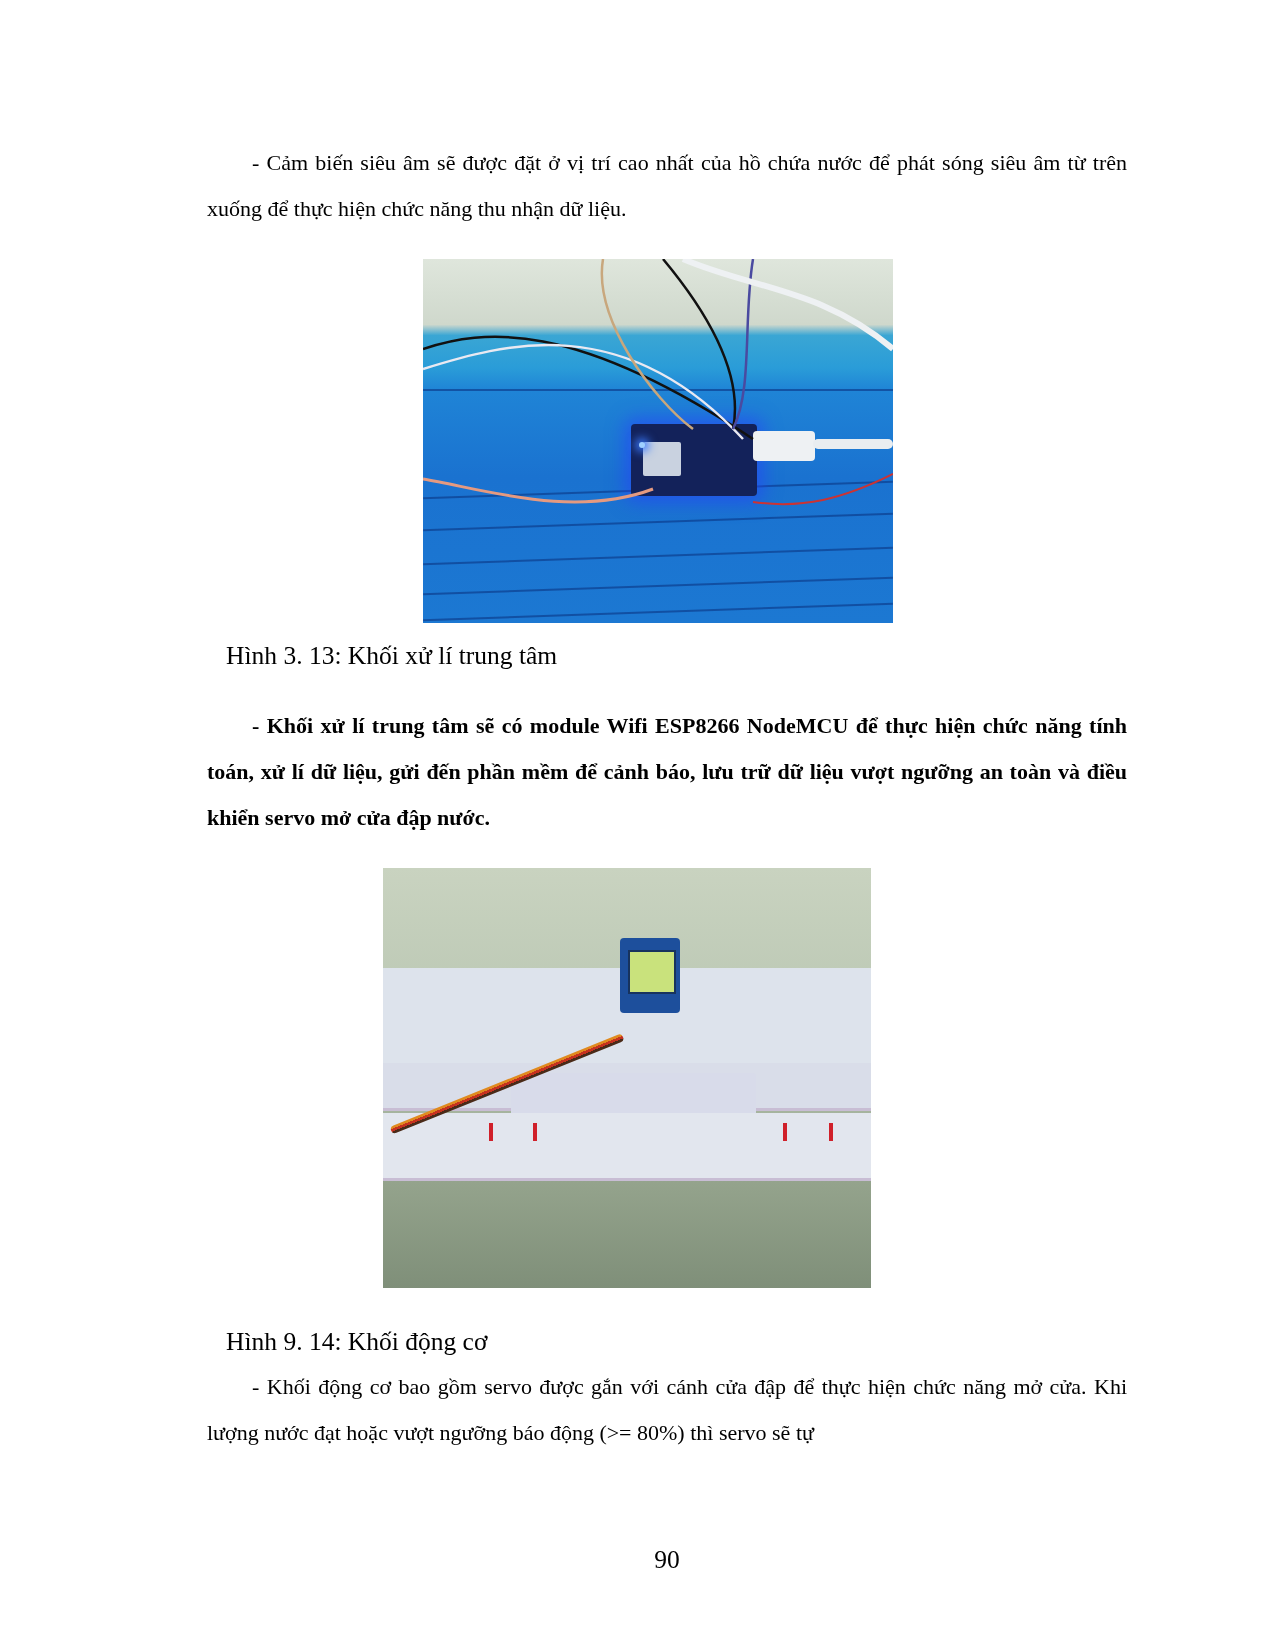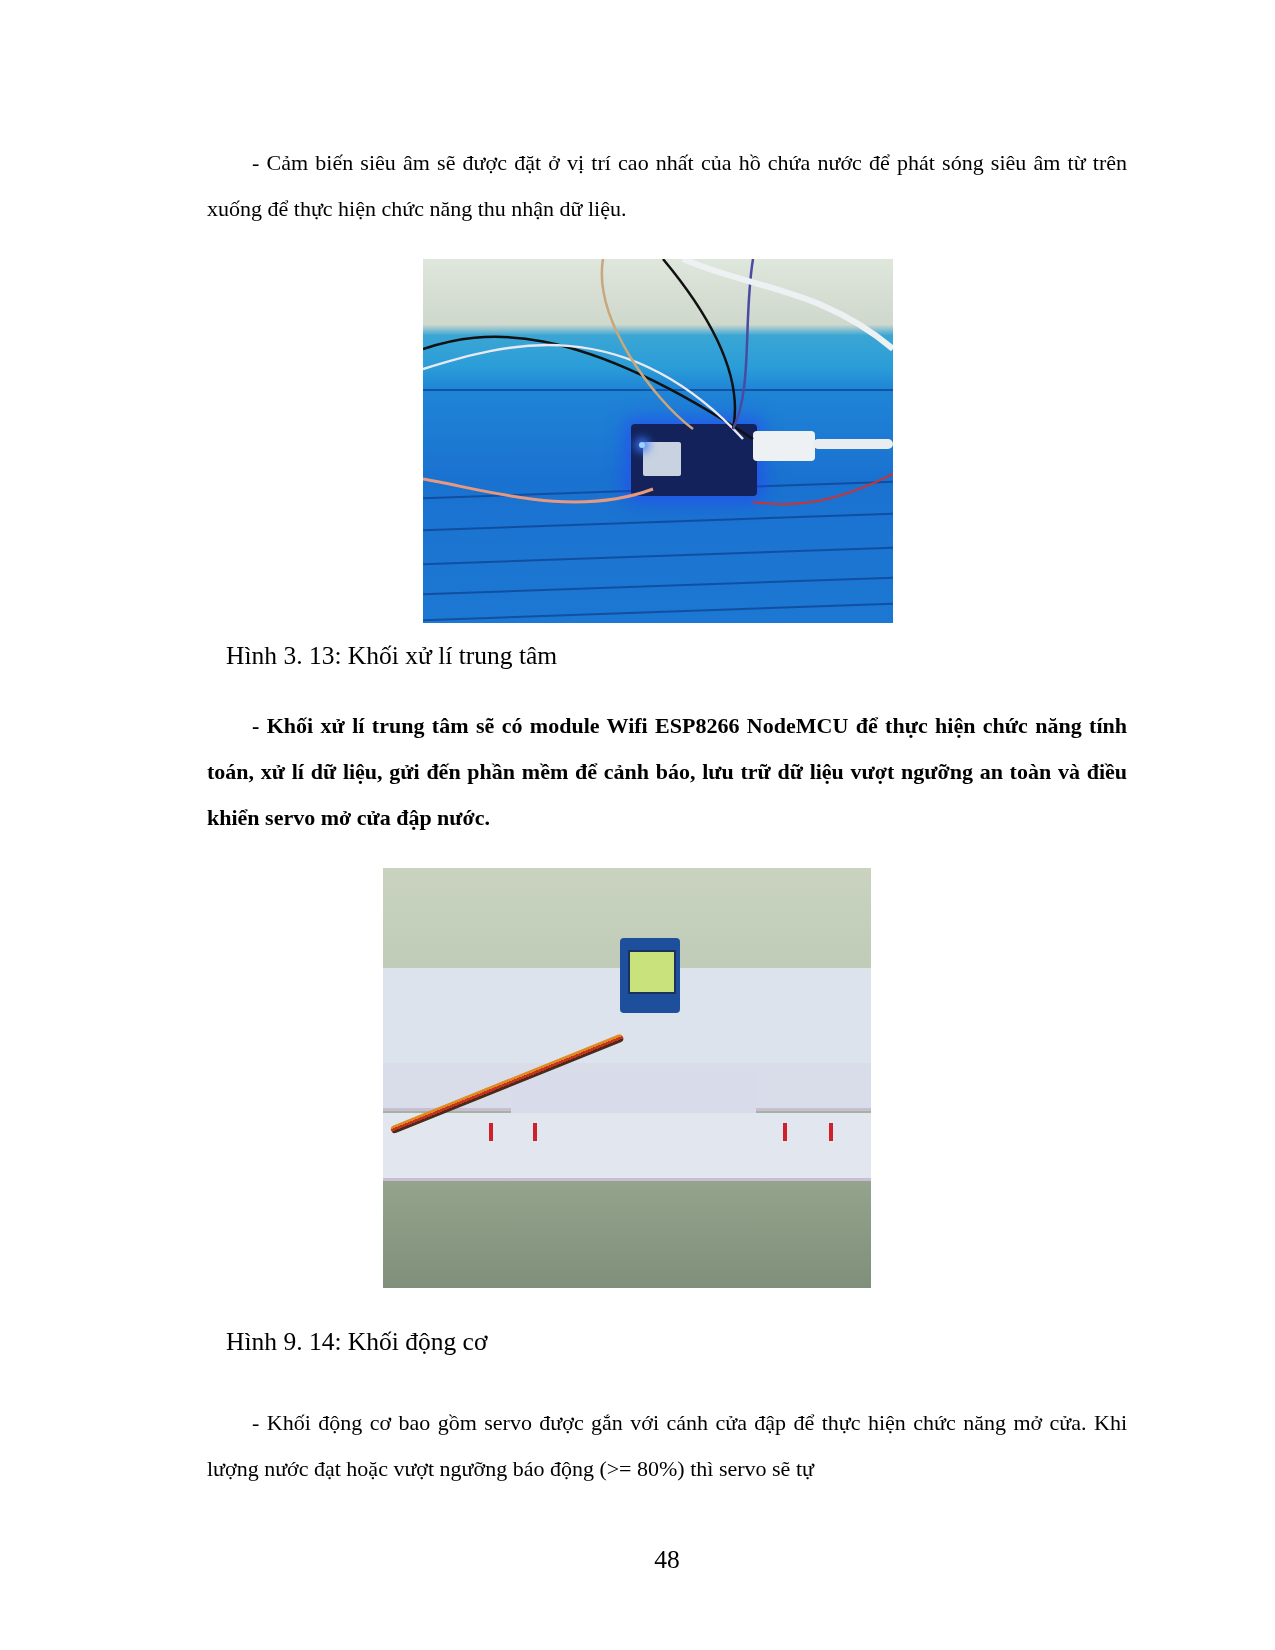--- a/index.html
+++ b/index.html
@@ -78,15 +78,15 @@
   <div class="mark" style="left:400px;"></div>
   <div class="mark" style="left:446px;"></div>
   <div class="wire"></div>
   <div class="servo">
     <div class="label"></div>
   </div>
 </div>
 
 <p class="caption" style="top:1310px;">Hình 9. 14: Khối động cơ</p>
 
-<p class="para" style="top:1400px;">- Khối động cơ bao gồm servo được gắn với cánh cửa đập để thực hiện chức năng mở cửa. Khi lượng nước đạt hoặc vượt ngưỡng báo động (&gt;= 80%) thì servo sẽ tự</p>
+<p class="para" style="top:1364px;">- Khối động cơ bao gồm servo được gắn với cánh cửa đập để thực hiện chức năng mở cửa. Khi lượng nước đạt hoặc vượt ngưỡng báo động (&gt;= 80%) thì servo sẽ tự</p>
 
-<div class="pagenum">48</div>
+<div class="pagenum">90</div>
 
 </body></html>

